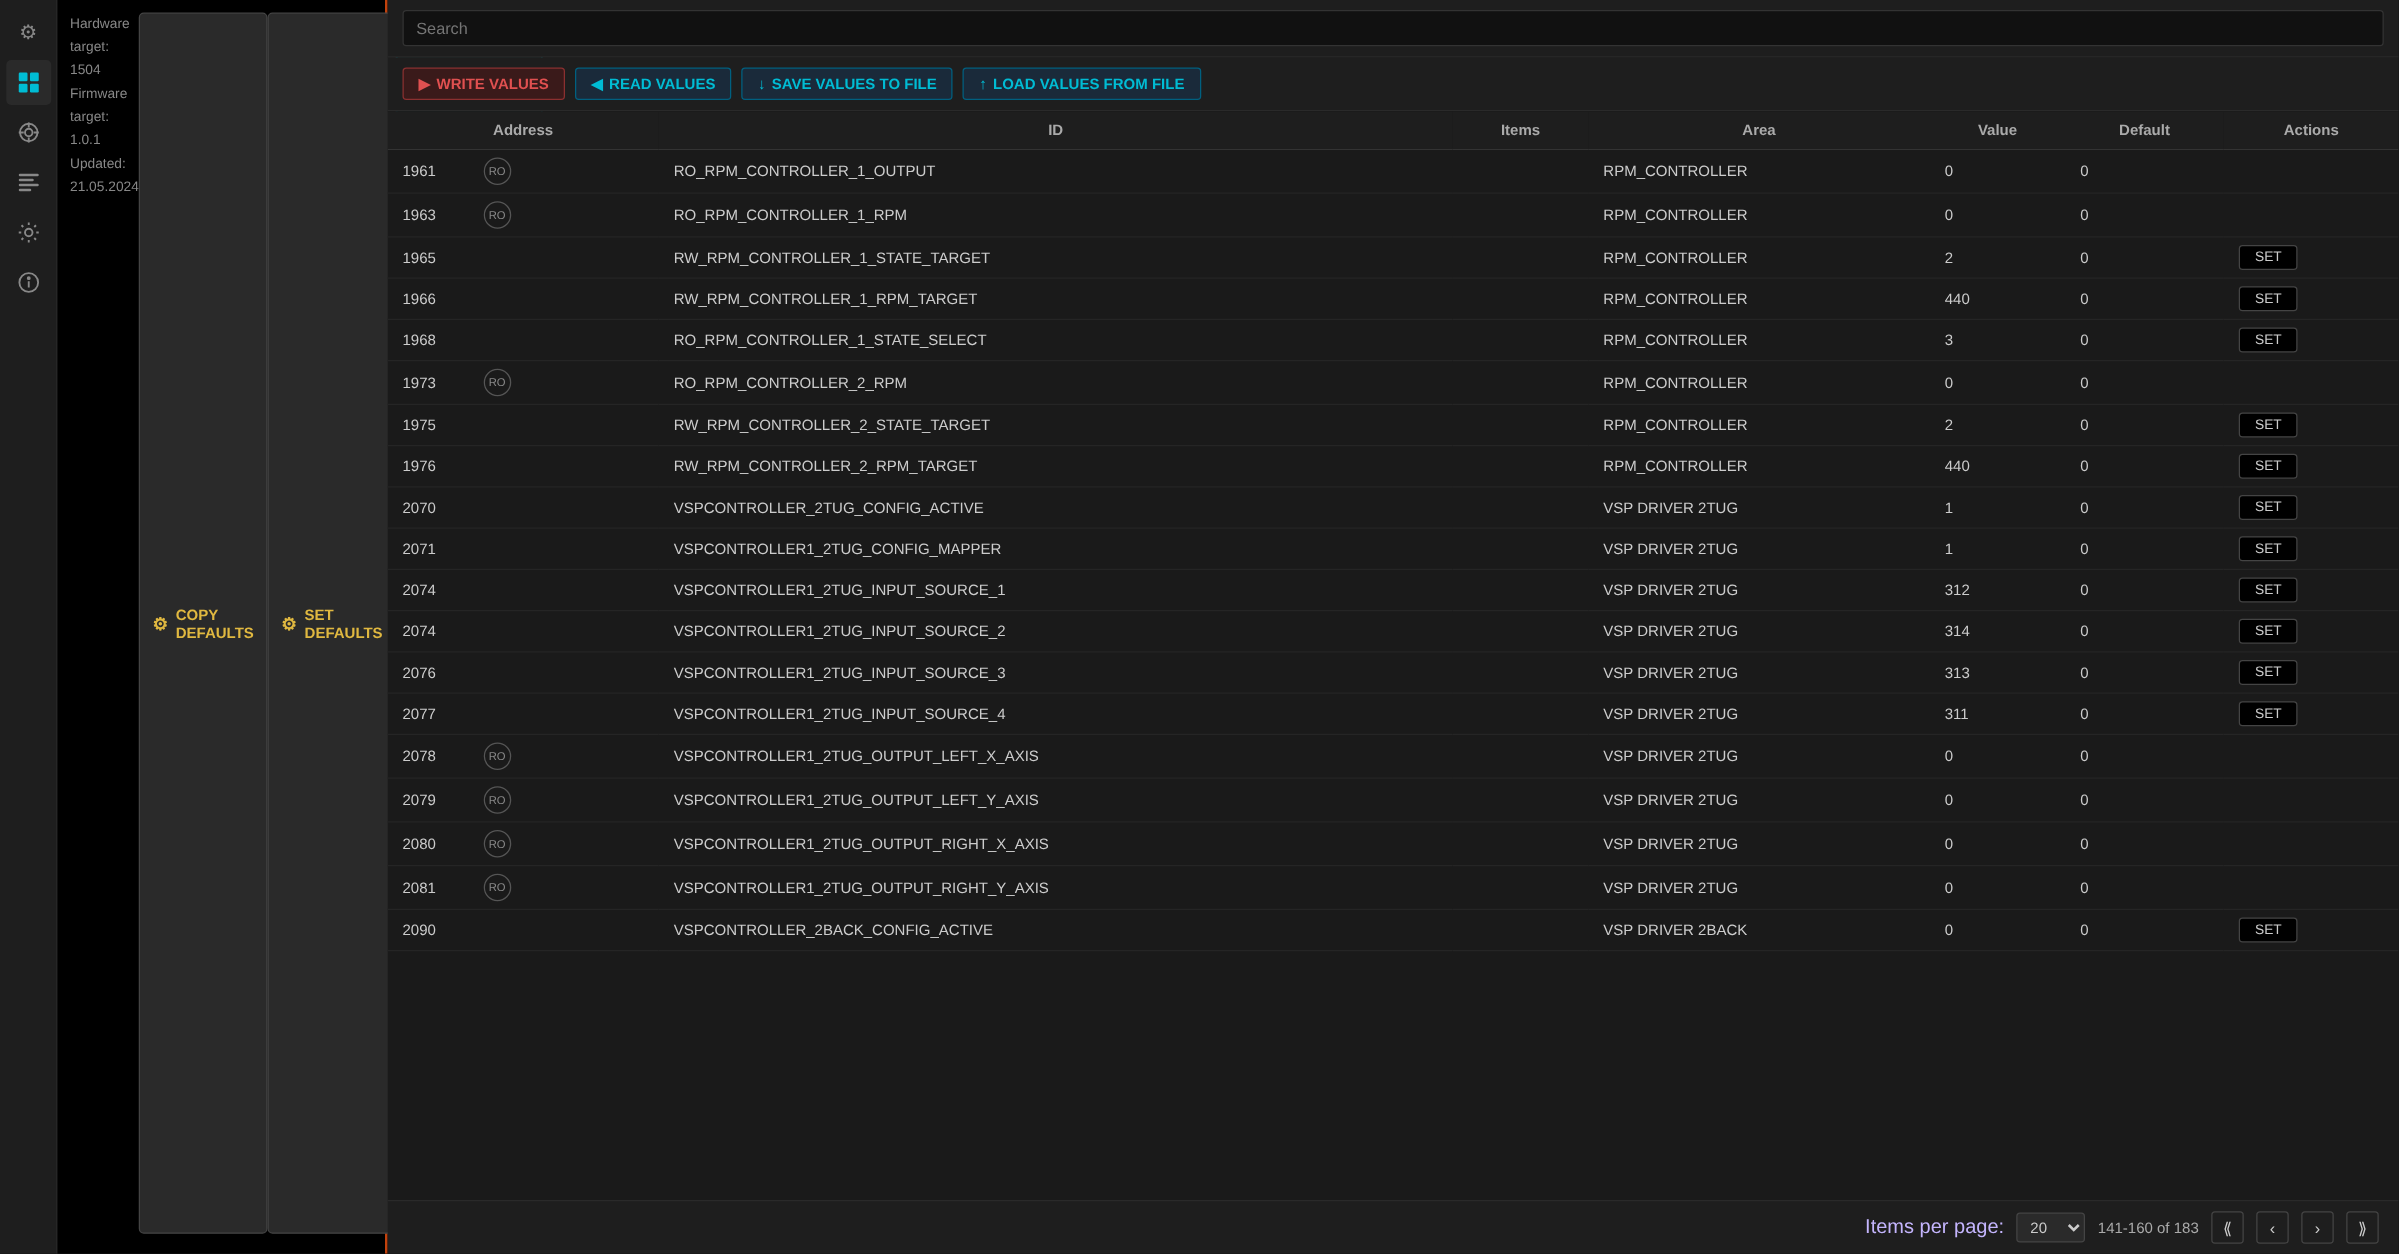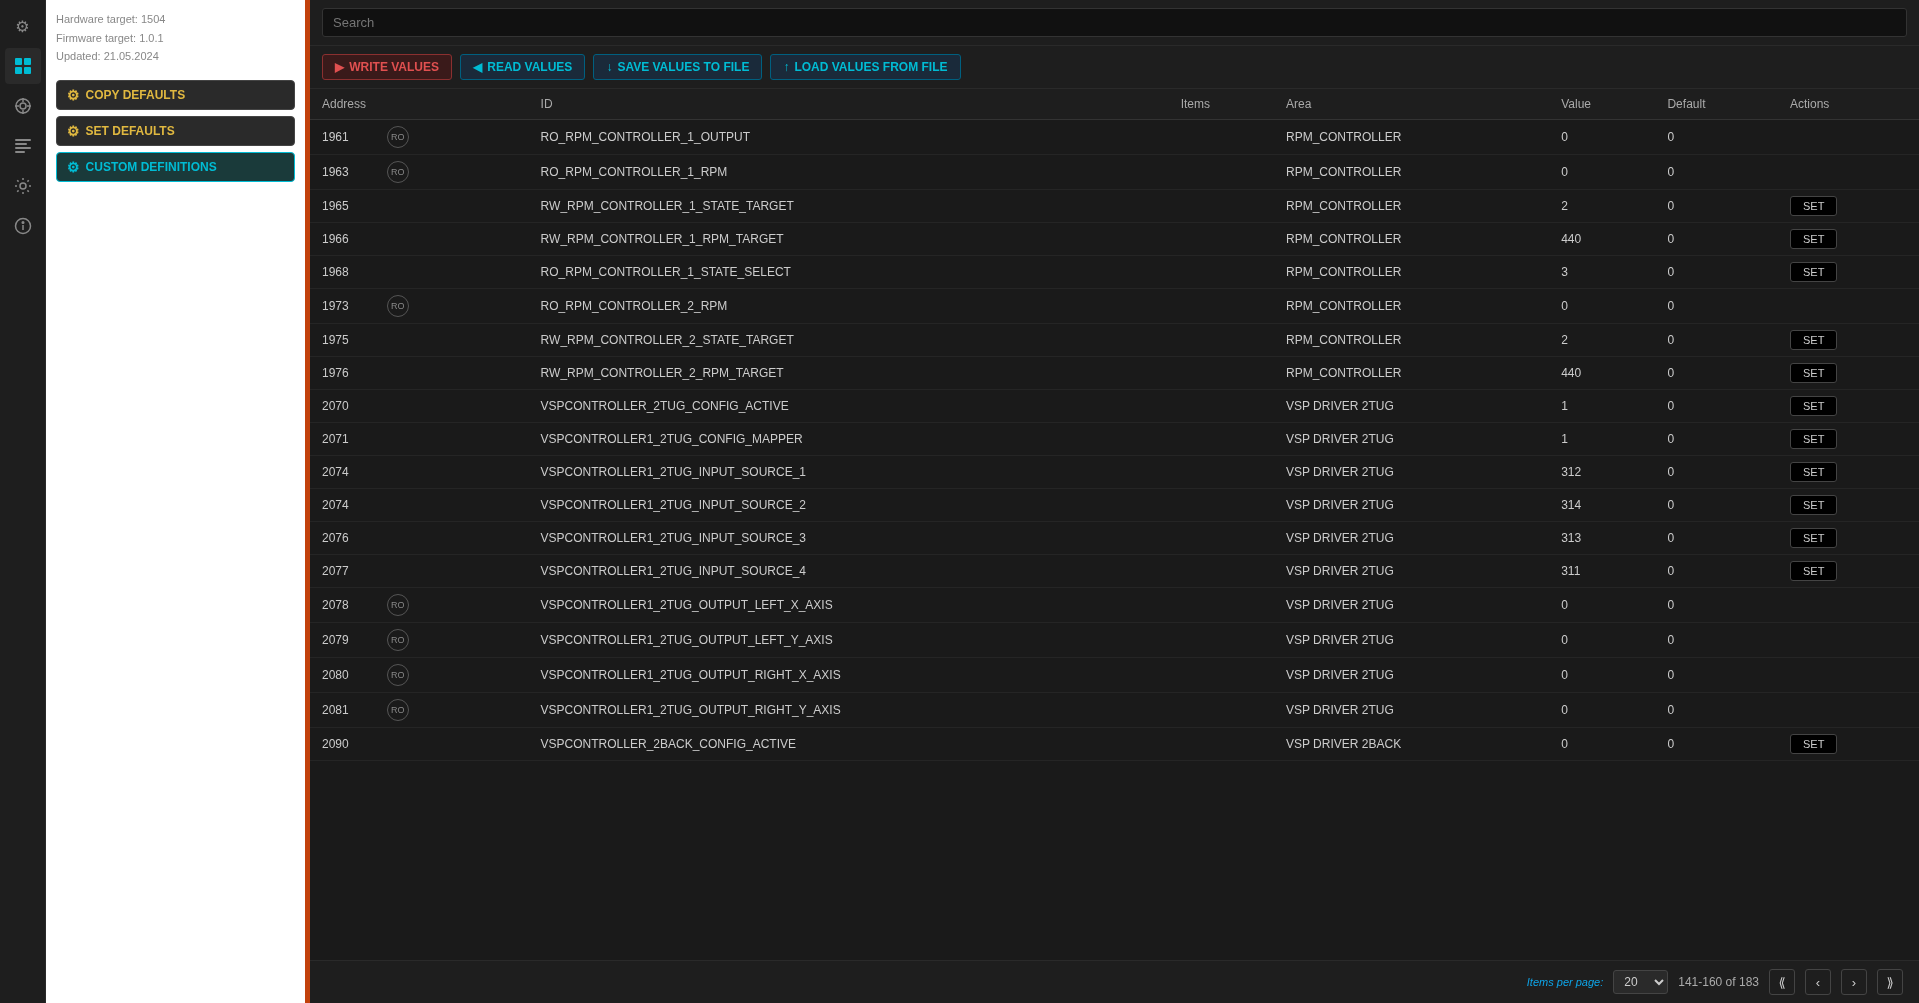--- a/index.html
+++ b/index.html
@@ -40,24 +40,24 @@
       background: #2a2a2a;
       color: #00bcd4;
     }
     .icon-strip-item.active {
       color: #00bcd4;
     }
 
     
     .sidebar {
       width: 264px;
-      background: #ffffff;
-      border-right: 5px solid #c2410c;
-      display: flex;
-      flex-direction: column;
+      background: #000000;
+      border-right: 2px solid #c2410c;
+      display: flex;
+      flex-direction: row;
       padding: 10px;
     }
     .sidebar-info {
       font-size: 11px;
       color: #888;
       margin-bottom: 14px;
       line-height: 1.7;
     }
     .sidebar-btn {
       display: flex;
@@ -156,24 +156,24 @@
       overflow-y: auto;
       background: #1a1a1a;
     }
     table {
       width: 100%;
       border-collapse: collapse;
     }
     thead th {
       background: #1e1e1e;
       color: #aaa;
-      font-weight: 400;
+      font-weight: 700;
       font-size: 12px;
       padding: 8px 12px;
-      text-align: left;
+      text-align: center;
       border-bottom: 1px solid #333;
       position: sticky;
       top: 0;
       z-index: 2;
     }
     tbody tr {
       border-bottom: 1px solid #252525;
     }
     tbody td {
       padding: 6px 12px;
@@ -207,23 +207,22 @@
     .pagination {
       display: flex;
       align-items: center;
       justify-content: flex-end;
       padding: 8px 16px;
       background: #1e1e1e;
       border-top: 1px solid #2a2a2a;
       gap: 10px;
     }
     .pagination-label {
-      font-size: 11px;
-      color: #0ea5e9;
-      font-style: italic;
+      font-size: 16px;
+      color: #c4b5fd;
     }
     .pagination-select {
       background: #2a2a2a;
       border: 1px solid #444;
       color: #ccc;
       padding: 3px 6px;
       border-radius: 3px;
       font-size: 12px;
     }
     .pagination-info {

